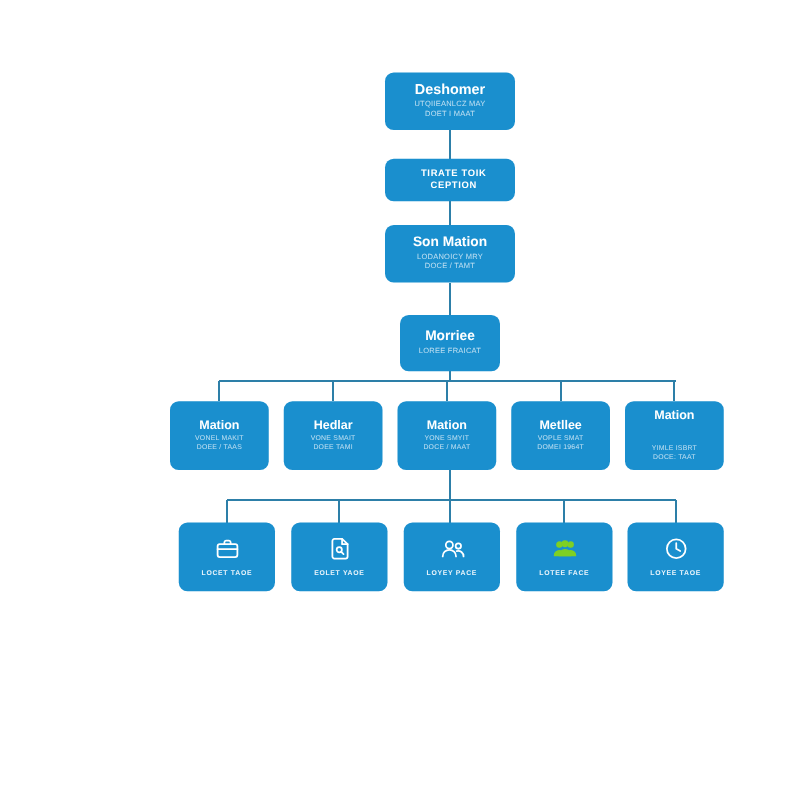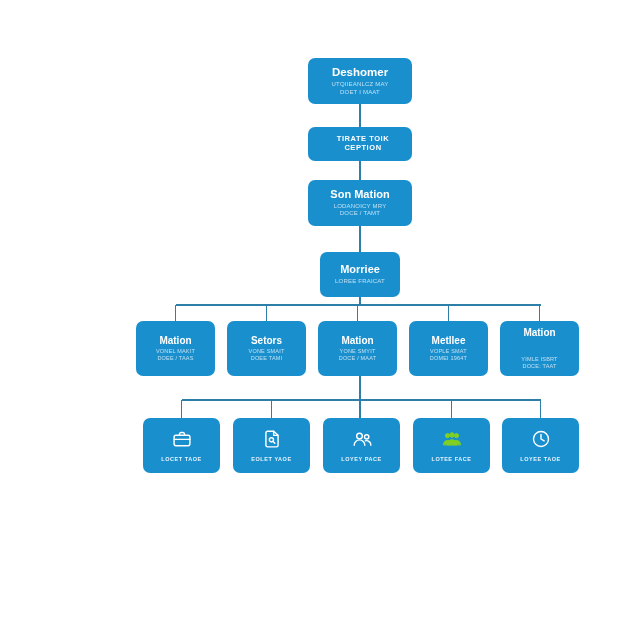--- a/index.html
+++ b/index.html
@@ -170,21 +170,21 @@
 
   <div class="node lvl-dept dept-0">
     <div class="node-title">Mation</div>
     <div class="node-sub">
       <div>VONEL MAKIT</div>
       <div>DOEE / TAAS</div>
     </div>
   </div>
 
   <div class="node lvl-dept dept-1">
-    <div class="node-title">Setors</div>
+    <div class="node-title">Hedlar</div>
     <div class="node-sub">
       <div>VONE SMAIT</div>
       <div>DOEE TAMI</div>
     </div>
   </div>
 
   <div class="node lvl-dept dept-2">
     <div class="node-title">Mation</div>
     <div class="node-sub">
       <div>YONE  SMYIT</div>

